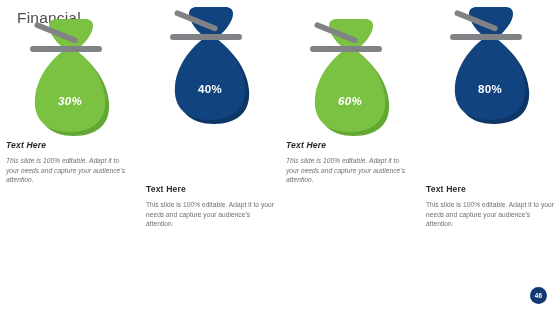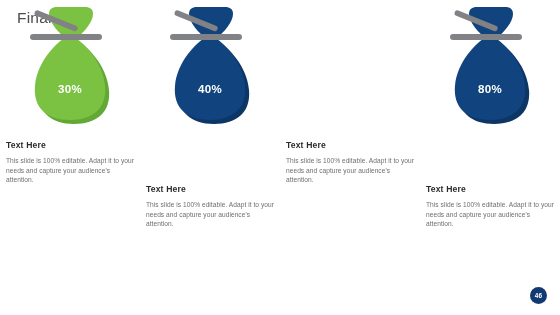--- a/index.html
+++ b/index.html
@@ -49,21 +49,21 @@
     width: 140px;
     top: 0;
     height: 290px;
   }
   .col-0 { left: 0px;   }
   .col-1 { left: 140px; }
   .col-2 { left: 280px; }
   .col-3 { left: 420px; }
 
   
-  .col.raised  { padding-top: 0px;  }
+  .col.raised  { padding-top: 12px; font-style: italic;  }
   .col.lowered { }
 
   
   .bag-wrap {
     position: relative;
     width: 140px;
     height: 132px;
   }
   .bag {
     position: absolute;
@@ -172,20 +172,32 @@
         </div>
         <div class="bag-pct">40%</div>
       </div>
       <div class="caption">
         <div class="cap-head">Text Here</div>
         <div class="cap-body">This slide is 100% editable. Adapt it to your needs and capture your audience's attention.</div>
       </div>
     </div>
 
     <div class="col col-2 raised">
+      <div class="bag-wrap">
+        <div class="bag">
+          <svg viewBox="0 0 86 124" xmlns="http://www.w3.org/2000/svg">
+            <path d="M50 36 C62 44 80 62 82 86 C84 108 70 120 47 120 C24 120 10 108 12 86 C14 62 32 44 44 36 Z" fill="#63a834"></path>
+            <path d="M46 32 C58 40 76 58 78 82 C80 104 66 116 43 116 C20 116 6 104 8 82 C10 58 28 40 40 32 Z" fill="#7cc242"></path>
+            <path d="M22 10 C22 5 25 3 30 3 L58 3 C63 3 66 5 66 10 C66 18 57 28 50 34 L38 34 C31 28 22 18 22 10 Z" fill="#7cc242"></path>
+            <rect x="3" y="30" width="72" height="6" rx="3" fill="#808285"></rect>
+            <rect x="6" y="14" width="46" height="5.5" rx="2.7" fill="#808285" transform="rotate(22 29 17)"></rect>
+          </svg>
+        </div>
+        <div class="bag-pct">60%</div>
+      </div>
       <div class="caption">
         <div class="cap-head">Text Here</div>
         <div class="cap-body">This slide is 100% editable. Adapt it to your needs and capture your audience's attention.</div>
       </div>
     </div>
 
     <div class="col col-3 lowered">
       <div class="bag-wrap">
         <div class="bag">
           <svg viewBox="0 0 86 124" xmlns="http://www.w3.org/2000/svg">

